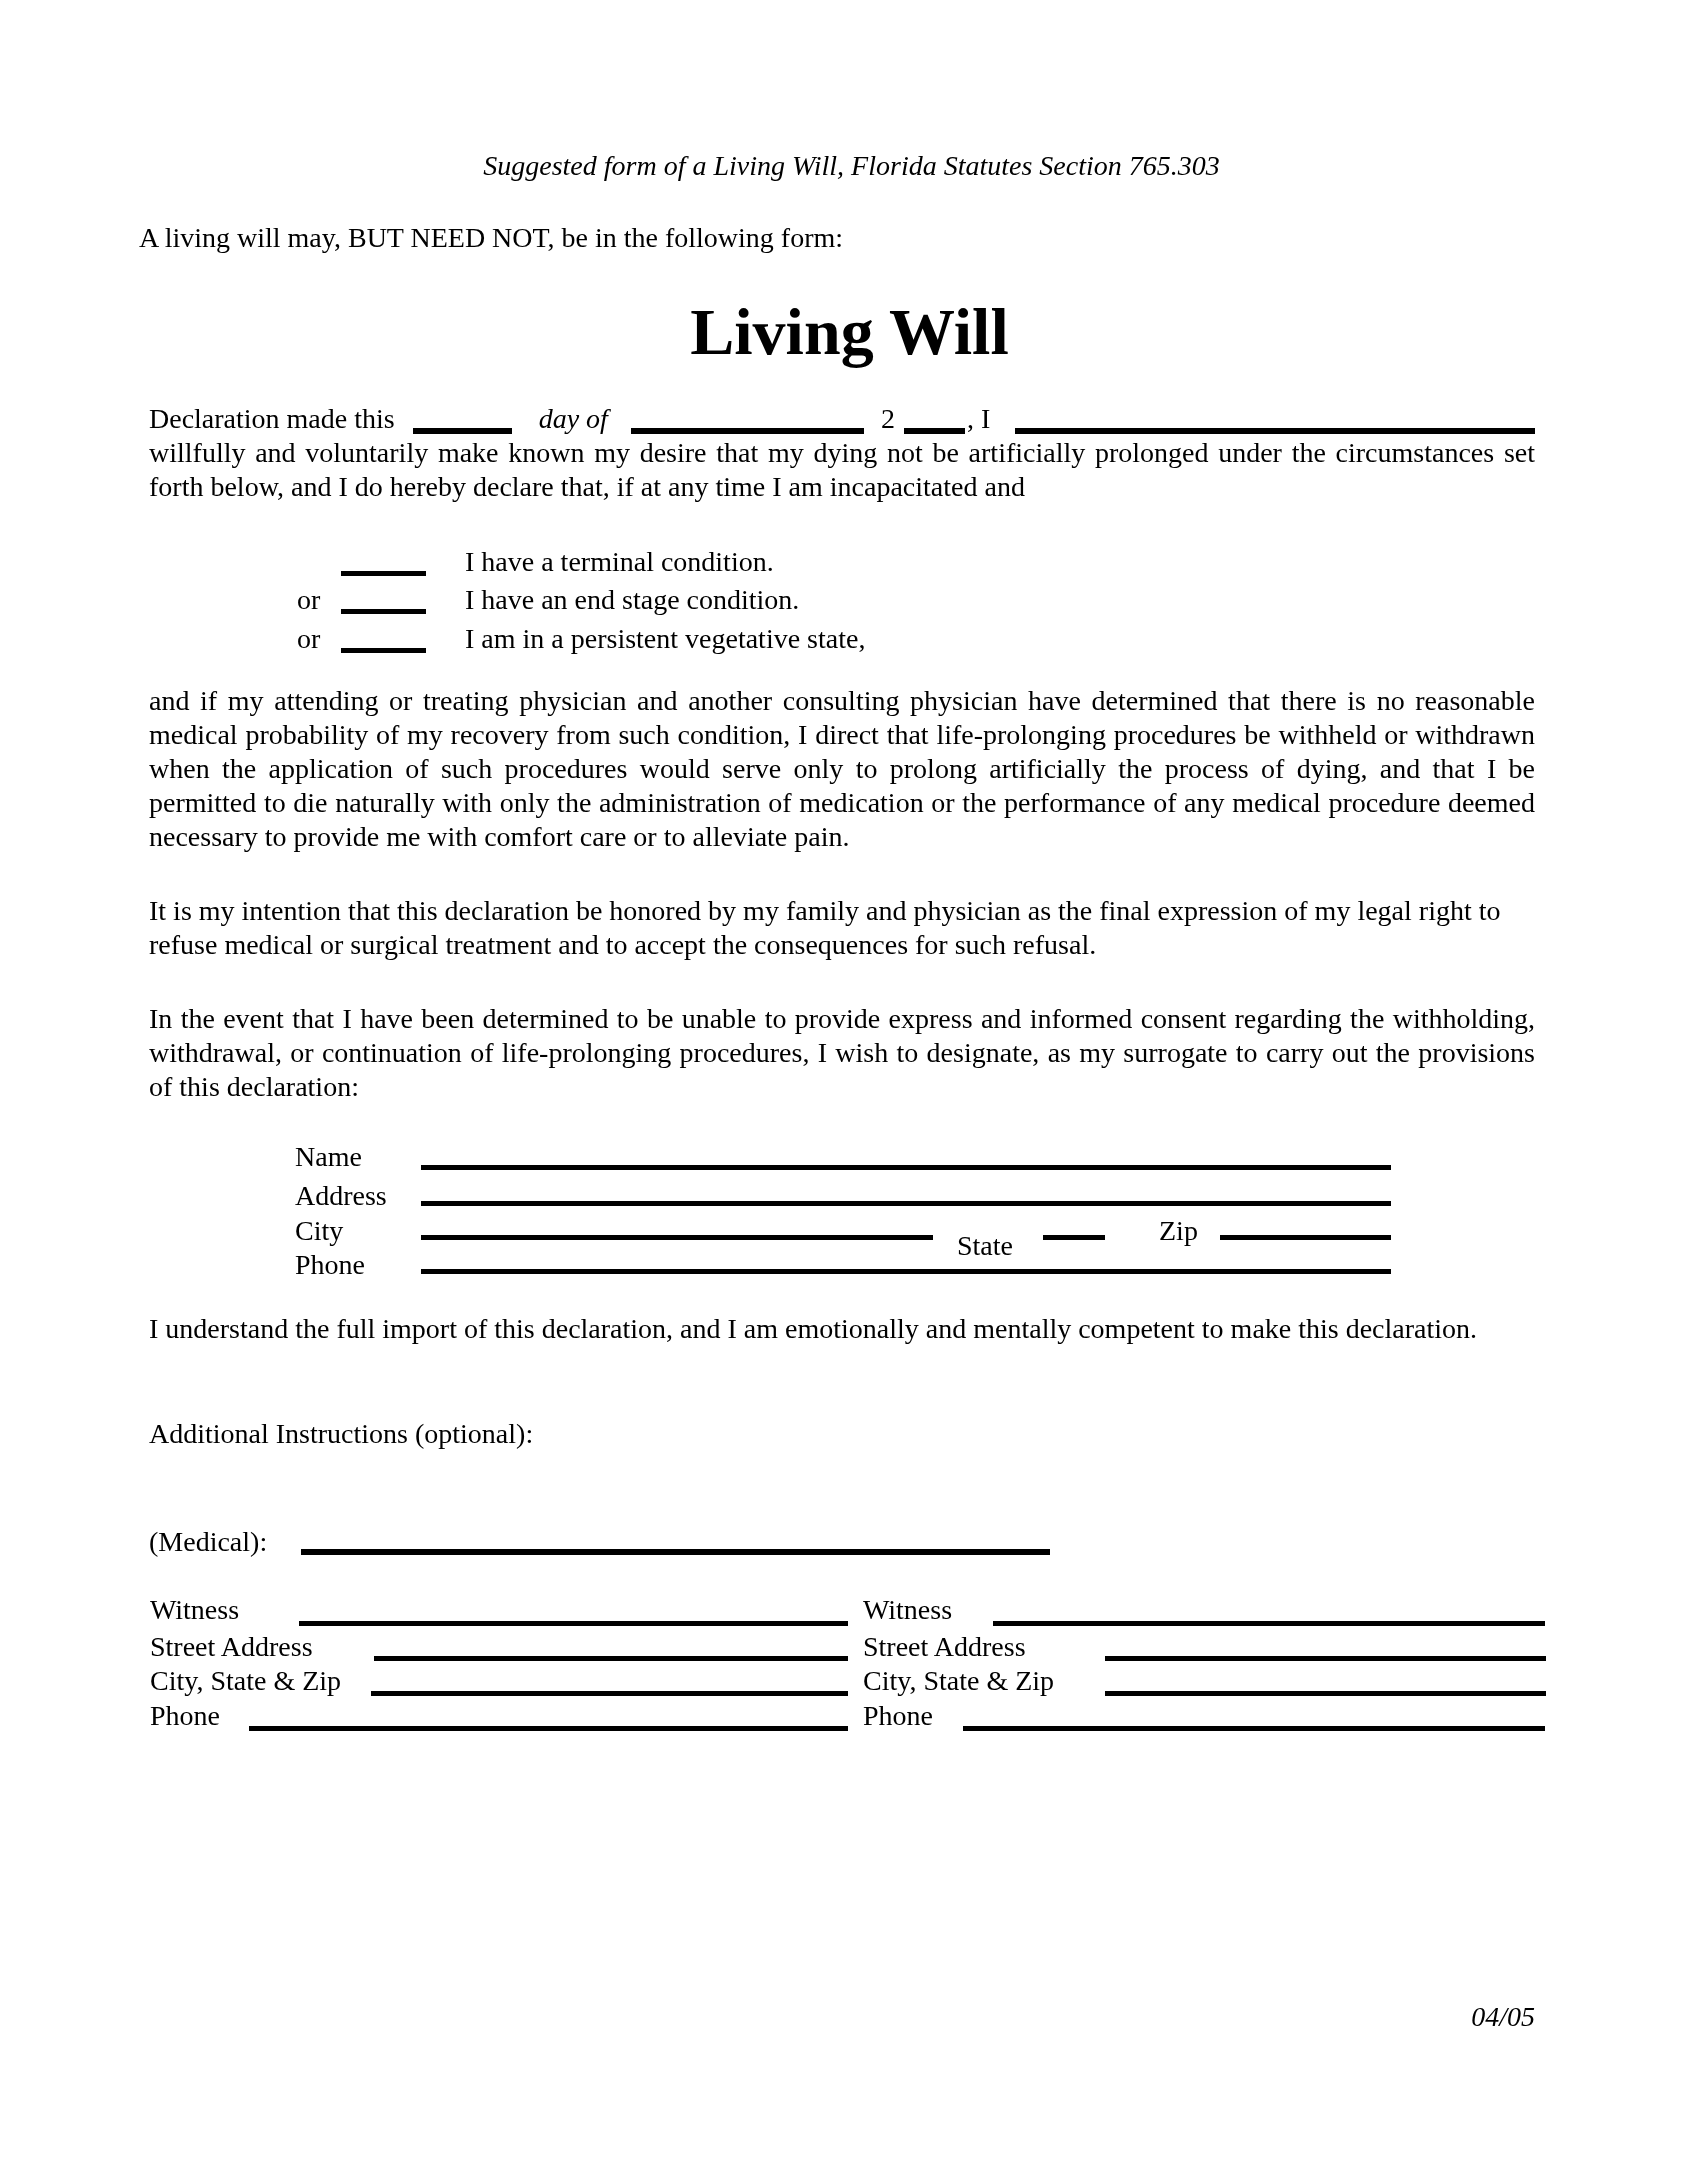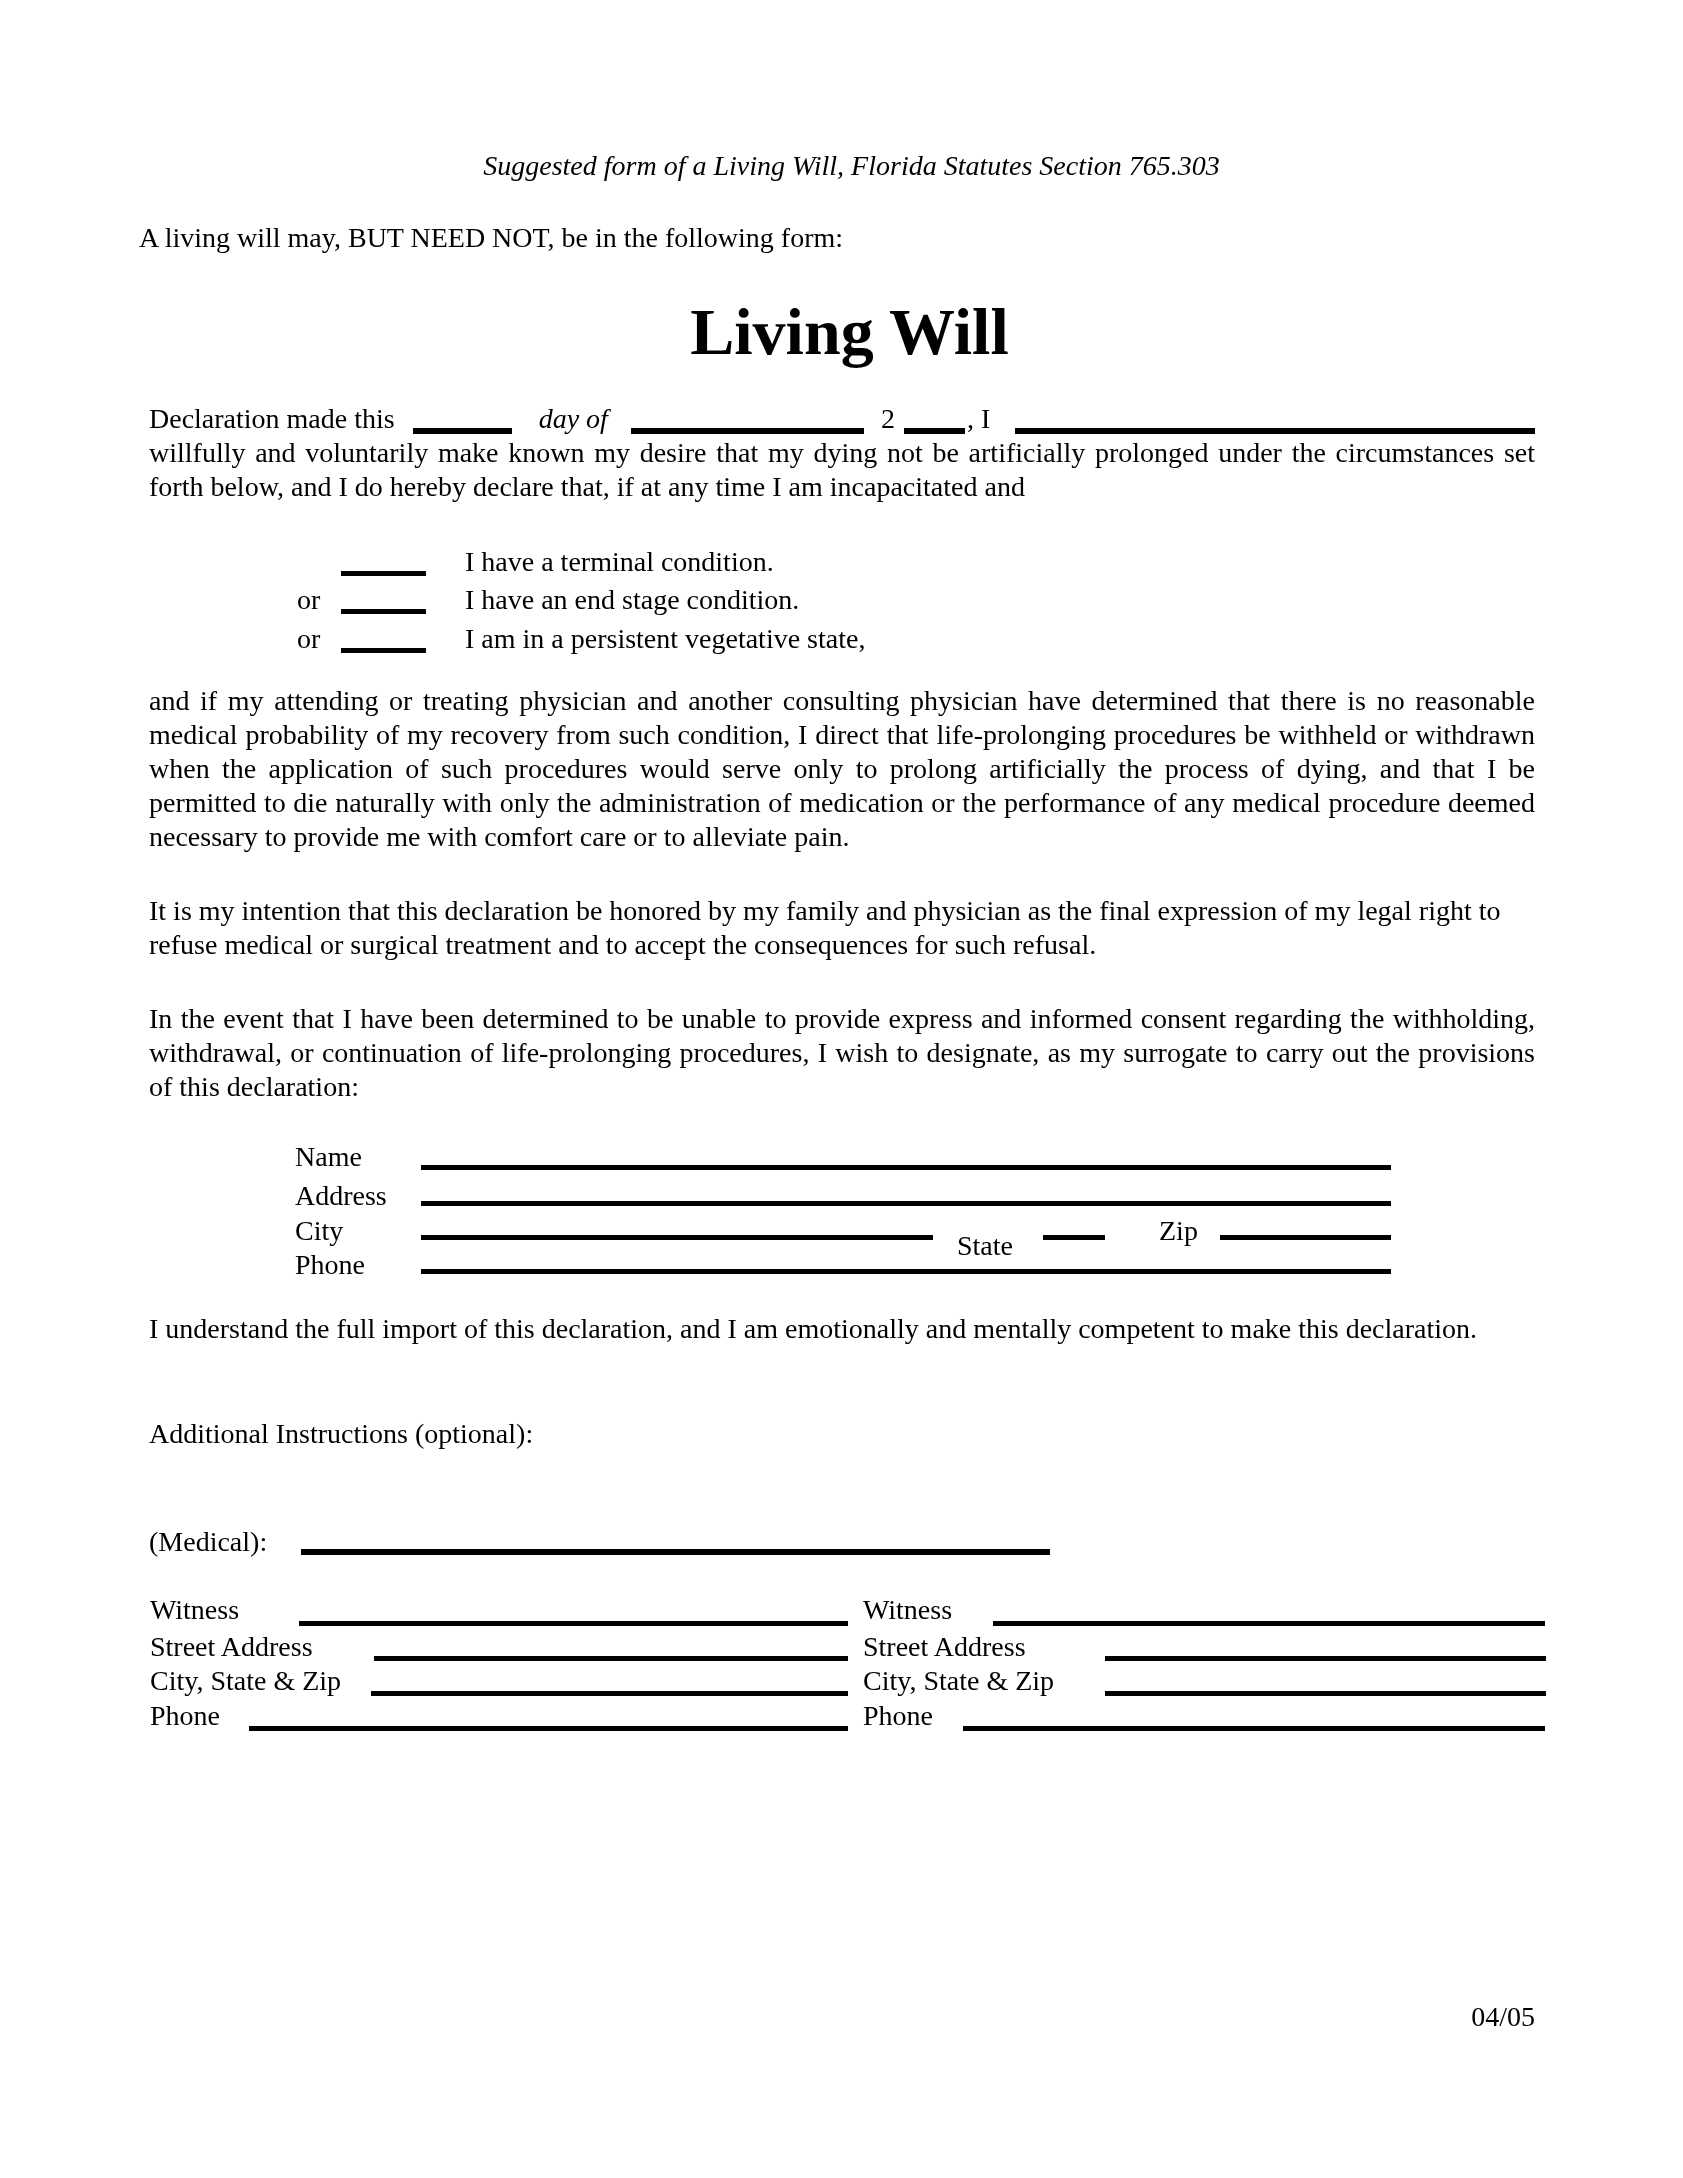--- a/index.html
+++ b/index.html
@@ -117,16 +117,16 @@
   <span class="flabel" style="left:863px;top:1593px;">Witness</span>
   <span class="hline" style="left:993px;top:1621px;width:552px;"></span>
   <span class="flabel" style="left:863px;top:1630px;">Street Address</span>
   <span class="hline" style="left:1105px;top:1656px;width:441px;"></span>
   <span class="flabel" style="left:863px;top:1664px;">City, State &amp; Zip</span>
   <span class="hline" style="left:1105px;top:1691px;width:441px;"></span>
   <span class="flabel" style="left:863px;top:1699px;">Phone</span>
   <span class="hline" style="left:963px;top:1726px;width:582px;"></span>
 
 
-  <div class="abs" style="top:2000px;left:0;width:1535px;text-align:right;">04/05</div>
+  <div class="abs" style="top:2000px;left:0;width:1535px;text-align:right;font-style:italic;">04/05</div>
 
 </div>
 
 
 </body></html>

